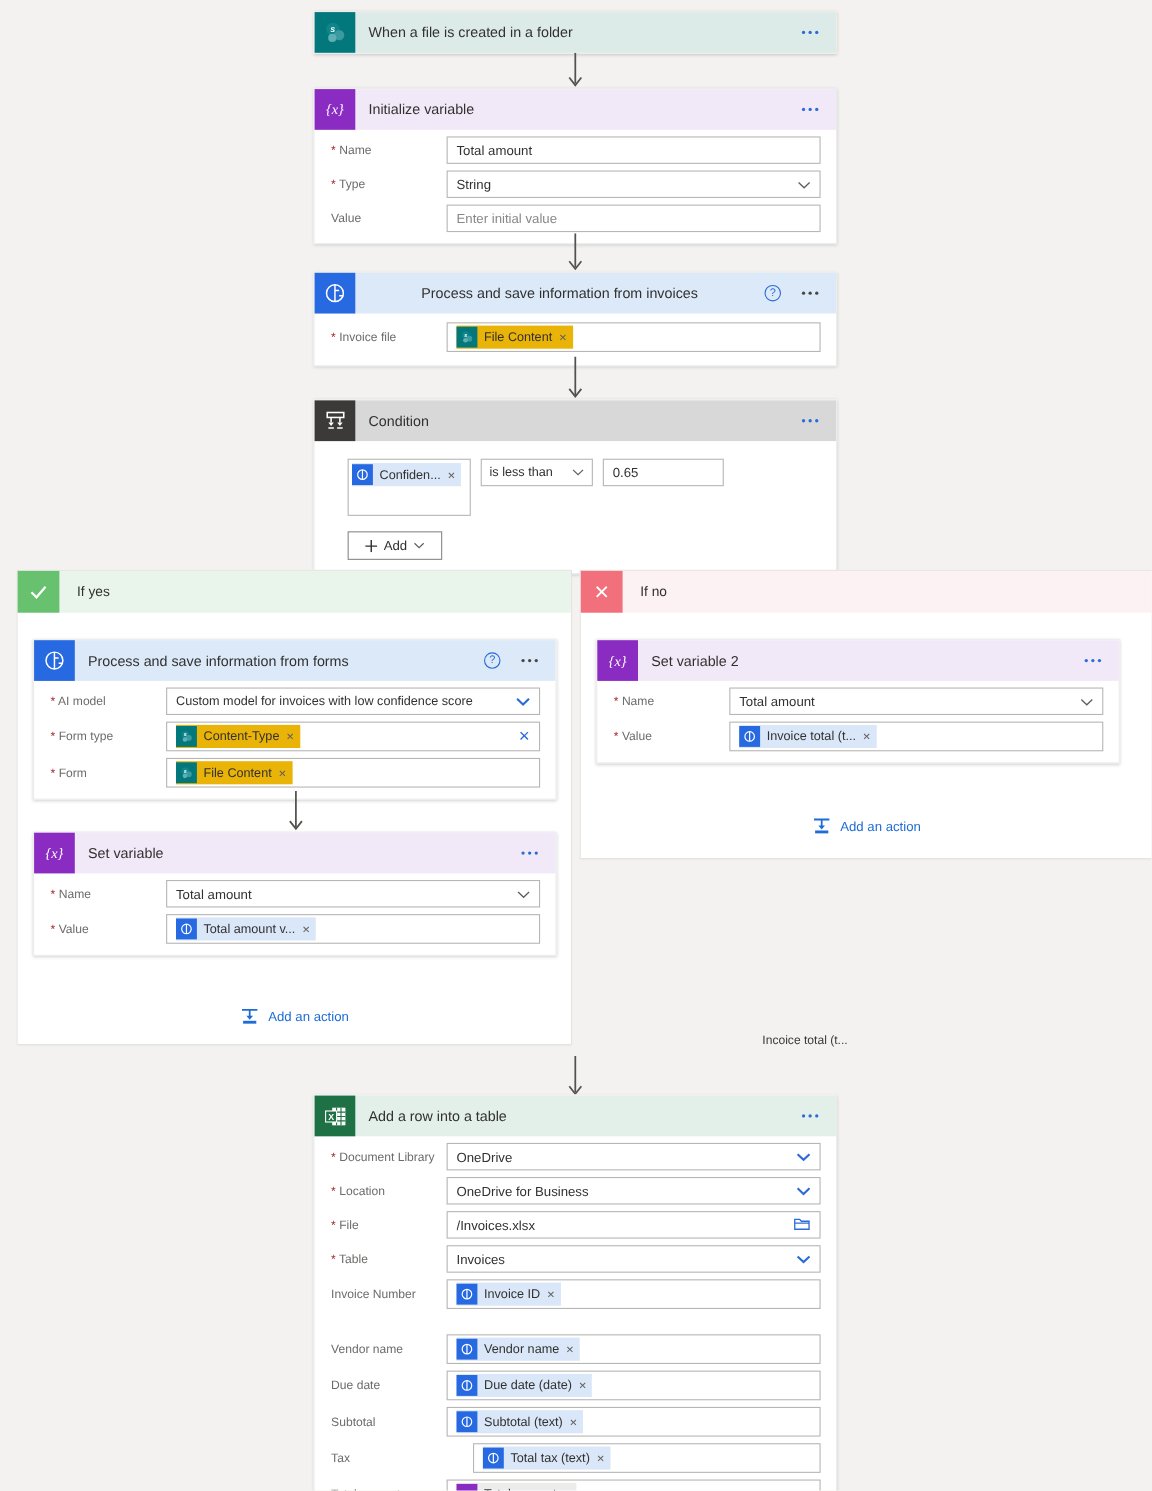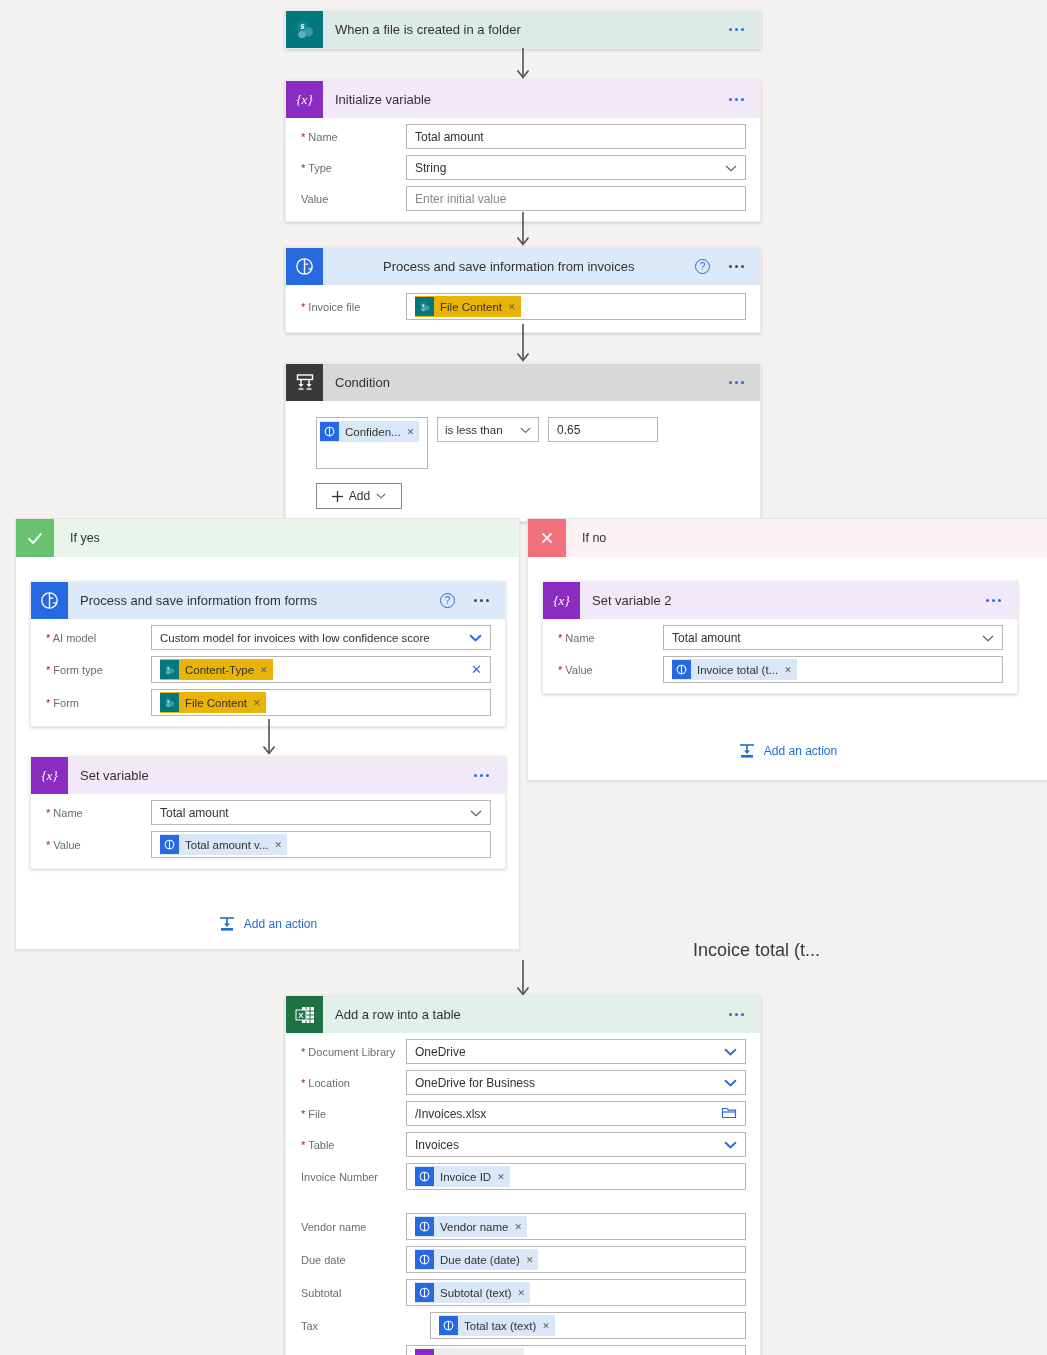--- a/index.html
+++ b/index.html
@@ -51,21 +51,21 @@
   .cond-body { padding:16px 16px 12px 30px; }
   .cond-row { display:flex; align-items:flex-start; gap:9px; }
   .cond-operand { width:112px; height:52px; border:1px solid #b8b6b4; padding:3px; cursor:text; }
   .cond-op { width:102px; height:25px; border:1px solid #b8b6b4; display:flex; align-items:center;
              padding:0 7px; font-size:11.5px; color:#323130; cursor:pointer; }
   .cond-val { width:110px; height:25px; border:1px solid #b8b6b4; display:flex; align-items:center;
               padding:0 8px; font-size:12px; color:#323130; }
   .addbtn { margin-top:14px; width:86px; height:26px; border:1px solid #8a8886; display:flex; align-items:center;
             justify-content:center; gap:6px; font-size:12px; color:#323130; background:#fff; cursor:pointer; }
 
-  .floating-text { position:absolute; font-size:18px; color:#3b3a39; white-space:nowrap; }
+  .floating-text { position:absolute; font-size:11px; color:#3b3a39; white-space:nowrap; }
   .vx { color:#fff; font-style:italic; font-family:"Liberation Serif", serif; }
 </style>
 </head>
 <body>
 
 <div class="canvas">
 
   <div class="card" style="left:285px;top:10px;width:476px;">
     <div class="hdr" style="background:#dceae8;">
       <div class="icon37" style="background:#03787c;">

